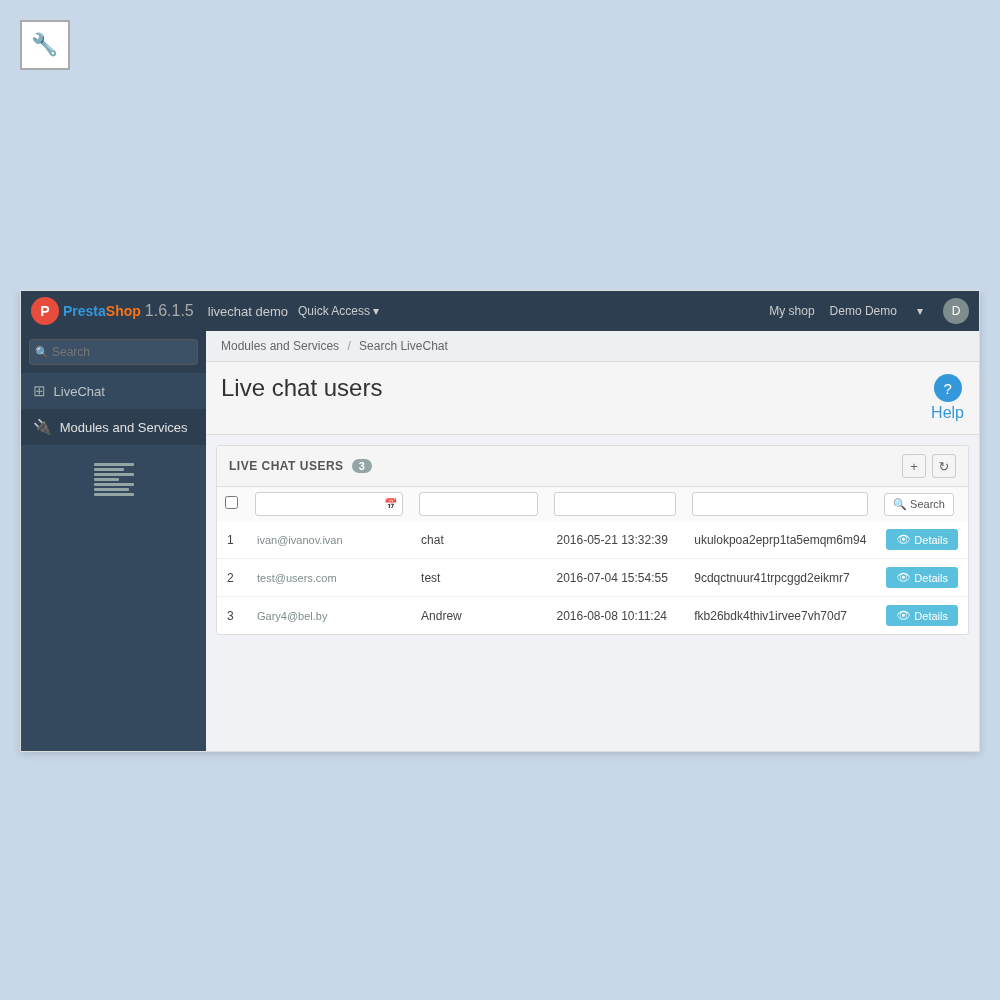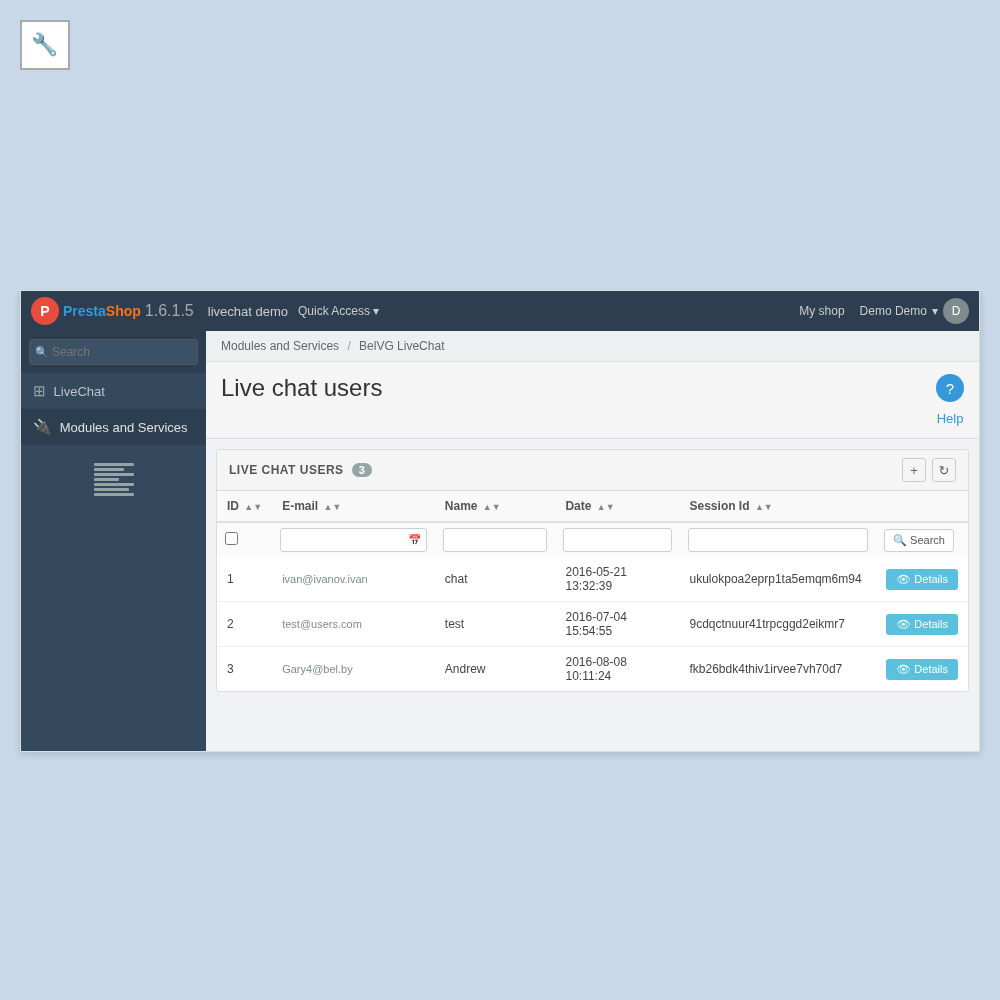--- a/index.html
+++ b/index.html
@@ -131,21 +131,21 @@
 
     .top-nav-myshop {
       font-size: 12px;
       color: #ccc;
       cursor: pointer;
     }
 
     .top-nav-user {
       display: flex;
       align-items: center;
-      gap: 5px;
+      gap: 20px;
       font-size: 12px;
       color: #ccc;
       cursor: pointer;
     }
 
     .user-avatar {
       width: 26px;
       height: 26px;
       background: #7f8c8d;
       border-radius: 50%;
@@ -288,24 +288,24 @@
       height: 28px;
       font-size: 15px;
       cursor: pointer;
       display: flex;
       align-items: center;
       justify-content: center;
       flex-direction: column;
     }
 
     .help-label {
-      font-size: 13px;
+      font-size: 16px;
       color: #3498db;
       text-align: left;
-      margin-top: 9px;
+      margin-top: 2px;
     }
 
     .help-container {
       display: flex;
       flex-direction: column;
       align-items: center;
     }
 
     
     .table-panel {
@@ -571,21 +571,21 @@
             <div class="barcode-line"></div>
           </div>
         </div>
       </div>
 
       <div class="main-content">
 
         <div class="breadcrumb-bar">
           <a href="#">Modules and Services</a>
           <span class="breadcrumb-separator">/</span>
-          <span>BelVG LiveChat</span>
+          <span>Search LiveChat</span>
         </div>
 
         <div class="page-header">
           <h1 class="page-title">Live chat users</h1>
           <div class="help-container">
             <button class="help-btn">?</button>
             <span class="help-label">Help</span>
           </div>
         </div>
 
@@ -596,43 +596,20 @@
               <span class="badge">3</span>
             </div>
             <div class="table-panel-actions">
               <button class="panel-action-btn">+</button>
               <button class="panel-action-btn">↻</button>
             </div>
           </div>
 
           <table class="data-table">
             <thead>
-              <tr>
-                <th class="id-col">
-                  <span>ID</span>
-                  <span class="sort-arrows">▲▼</span>
-                </th>
-                <th class="email-col">
-                  <span>E-mail</span>
-                  <span class="sort-arrows">▲▼</span>
-                </th>
-                <th class="name-col">
-                  <span>Name</span>
-                  <span class="sort-arrows">▲▼</span>
-                </th>
-                <th class="date-col">
-                  <span>Date</span>
-                  <span class="sort-arrows">▲▼</span>
-                </th>
-                <th class="session-col">
-                  <span>Session Id</span>
-                  <span class="sort-arrows">▲▼</span>
-                </th>
-                <th class="action-col"></th>
-              </tr>
 
               <tr class="filter-row">
                 <td class="checkbox-cell">
                   <input type="checkbox" style="">
                 </td>
                 <td>
                   <div class="input-with-icon">
                     <input type="text" class="filter-input" style="">
                     <span class="input-icon">📅</span>
                   </div>

